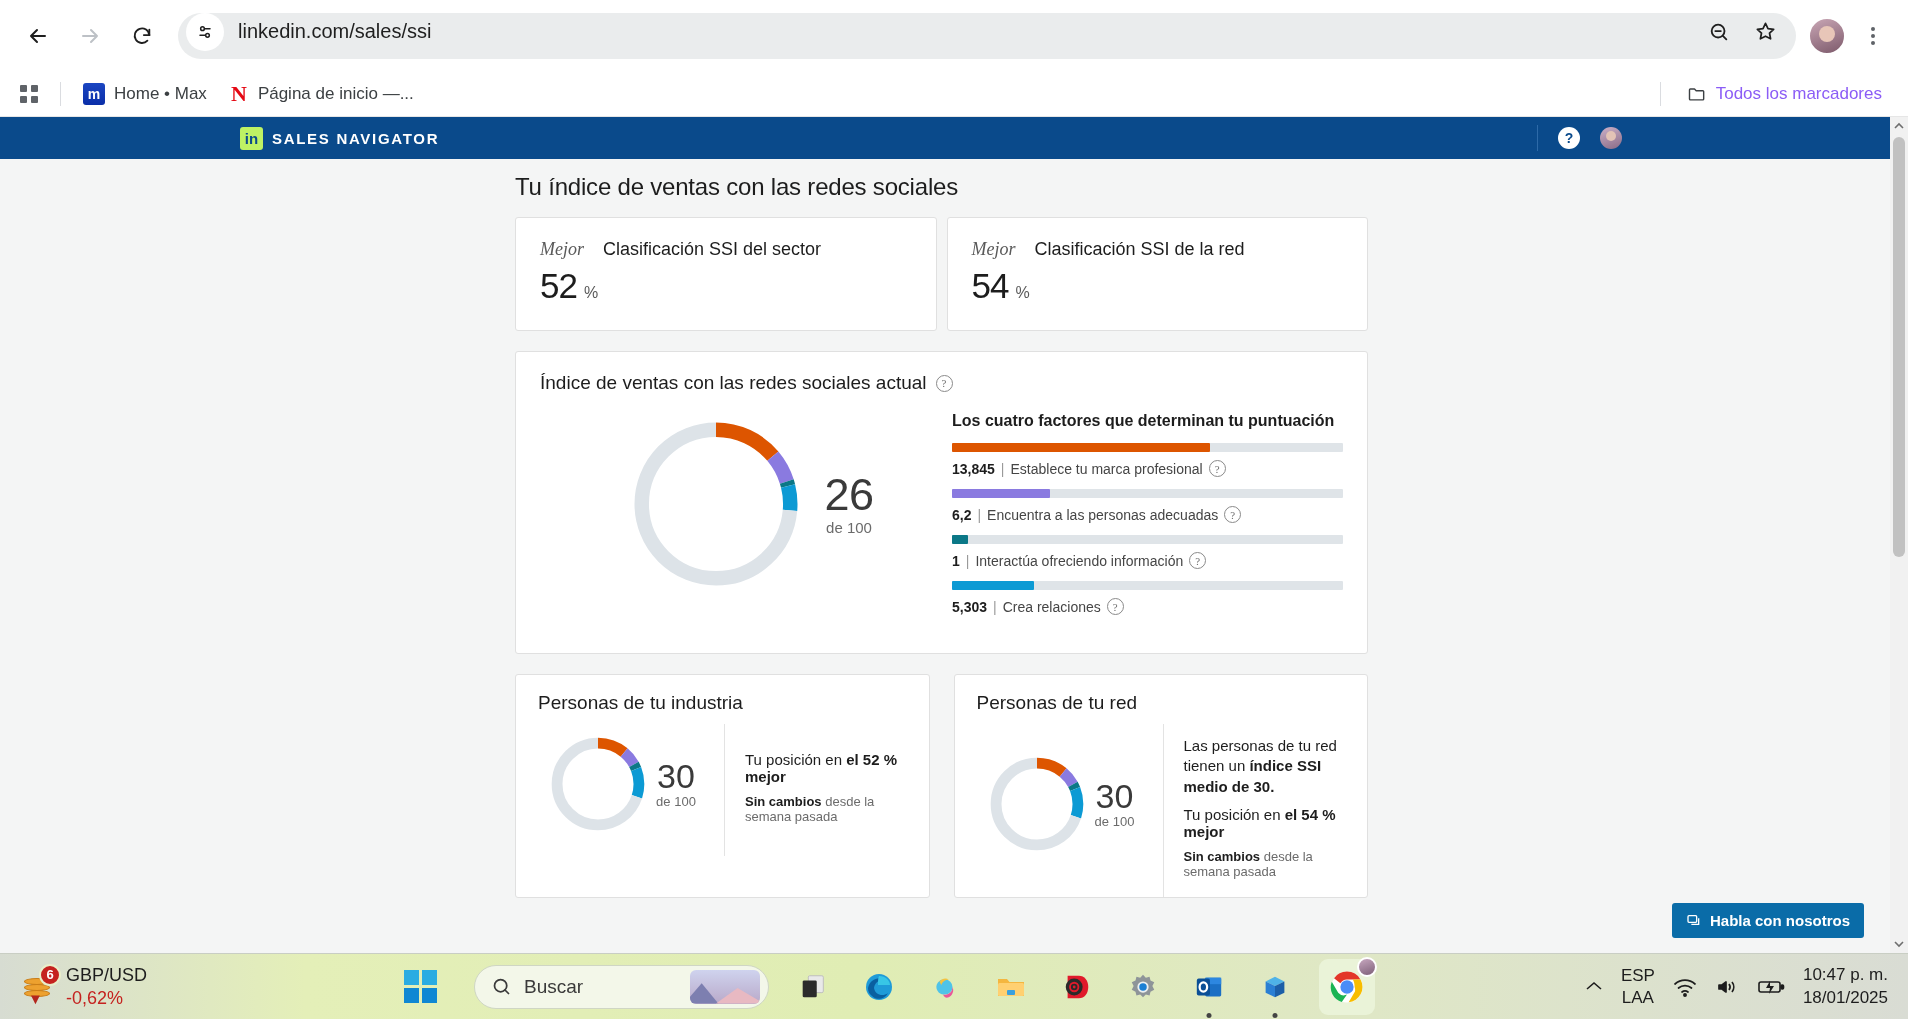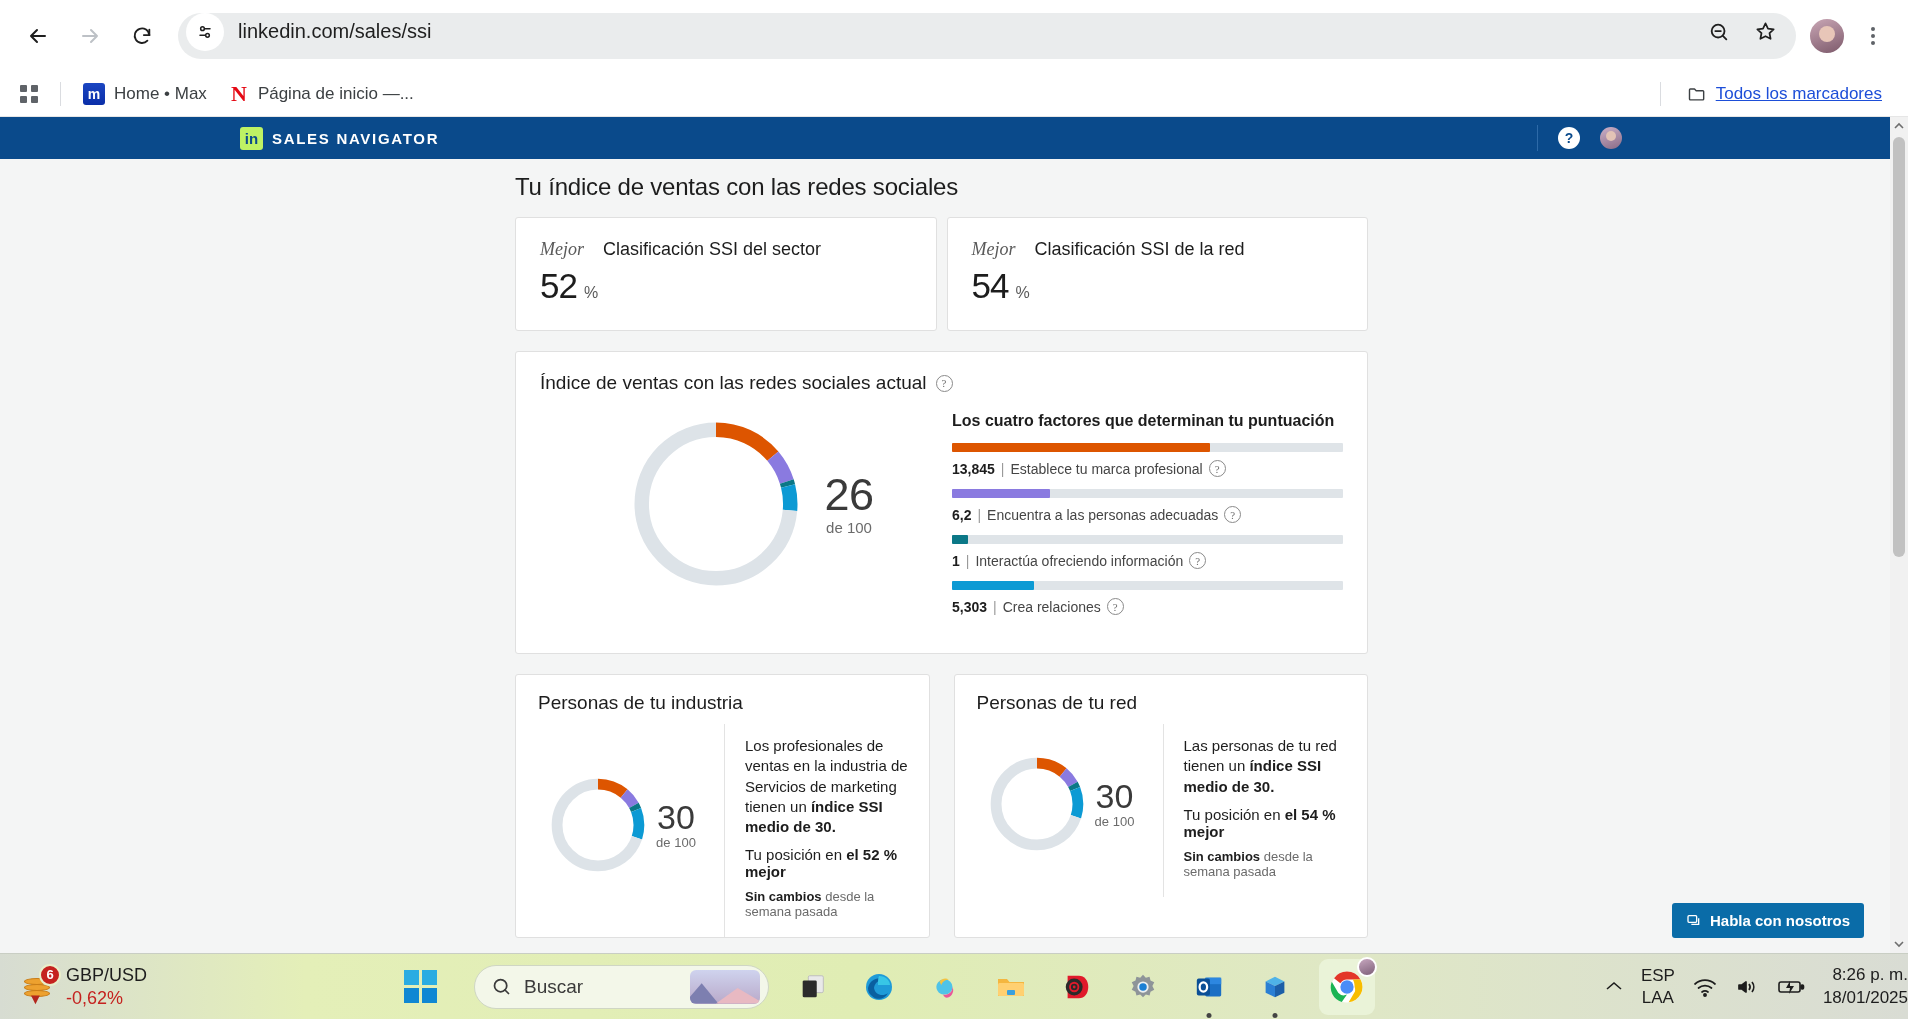--- a/index.html
+++ b/index.html
@@ -66,21 +66,21 @@
   .fav-m {
     width:22px; height:22px; border-radius:3px;
     background: linear-gradient(180deg,#1b46c2,#0a2ea8);
     color:#fff; font-size:14px; font-weight:bold; line-height:22px; text-align:center;
   }
   .fav-n {
     width:20px; height:24px; color:#e50914; font-weight:bold; font-size:22px;
     line-height:24px; text-align:center; font-family:"Liberation Serif", serif;
   }
   .bm-right { margin-left:auto; display:flex; align-items:center; gap:10px; padding-right:6px;}
-  .bm-right .bm-label { color:#1d4ed8;text-decoration:underline; }
+  .bm-right .bm-label { color:#8b5cf6; }
 
   
   .viewport {
     position: relative; height: 836px; background: #ffffff; overflow: hidden;
   }
   .ln-header {
     height: 42px; background: #0a4a8b; display: flex; align-items: center;
     padding: 0 18px 0 240px; position: relative;
   }
   .ln-logo-wrap { display:flex; align-items:center; gap:9px; }
@@ -225,21 +225,21 @@
     content:""; position:absolute; bottom:-9px; left:50%; transform:translateX(-50%);
     width:20px; height:4px; border-radius:2px; background:#1f6fd0;
   }
   .tb-app.dot::after {
     content:""; position:absolute; bottom:-9px; left:50%; transform:translateX(-50%);
     width:5px; height:5px; border-radius:50%; background:#444;
   }
   .tb-app.chrome-hl {
     background:#eaf3d8; border-radius:9px; width:56px; height:56px;
   }
-  .tray { margin-left:auto; display:flex; align-items:center; gap:18px; }
+  .tray { margin-left:auto; display:flex; align-items:center; gap:18px; padding-right: 20px; }
   .tray-chev { font-size:16px; color:#1d1d1d; }
   .tray-lang { font-size:17px; color:#1d1d1d; text-align:center; line-height:1.25; }
   .tray-clock { font-size:17px; color:#1d1d1d; text-align:right; line-height:1.3; }
   .tray-ico { color:#1d1d1d; display:flex; align-items:center; }
 </style>
 </head>
 <body>
 
 <div class="browser-top">
   <div class="nav-btn">
@@ -463,23 +463,20 @@
                       <circle cx="21" cy="21" r="15.9155" fill="none" stroke="#dde3e8" stroke-width="4.2" stroke-dasharray="70.000 30.000" stroke-dashoffset="-30.000"></circle>
                     </g>
                 </svg>
                 <div class="peer-score">
                   <span class="peer-num">30</span>
                   <span class="peer-of">de 100</span>
                 </div>
               </div>
             </div>
             <div class="peer-text">
-              <div class="pt-1">
-                <span>Los profesionales de ventas en la industria de Servicios de marketing tienen un </span><b>índice SSI medio de 30.</b>
-              </div>
               <div class="pt-2">
                 <span>Tu posición en </span><b>el 52 % mejor</b>
               </div>
               <div class="pt-3">
                 <b>Sin cambios</b><span> desde la semana pasada</span>
               </div>
             </div>
           </div>
         </div>
 
@@ -675,17 +672,17 @@
       </svg>
     </div>
     <div class="tray-ico">
       <svg width="28" height="18" viewBox="0 0 28 18" fill="none" stroke="#1d1d1d" stroke-width="1.6">
         <rect x="2" y="4" width="21" height="10" rx="2"></rect>
           <rect x="24" y="7" width="2.5" height="4" rx="1" fill="#1d1d1d"></rect>
         <path d="M13 3 L9 10 h4 l-1 6 5-8 h-4z" fill="#1d1d1d" stroke="none"></path>
       </svg>
     </div>
     <div class="tray-clock">
-      <div>8:26 p. m.</div>
+      <div>10:47 p. m.</div>
       <div>18/01/2025</div>
     </div>
   </div>
 </div>
 
 </body></html>

